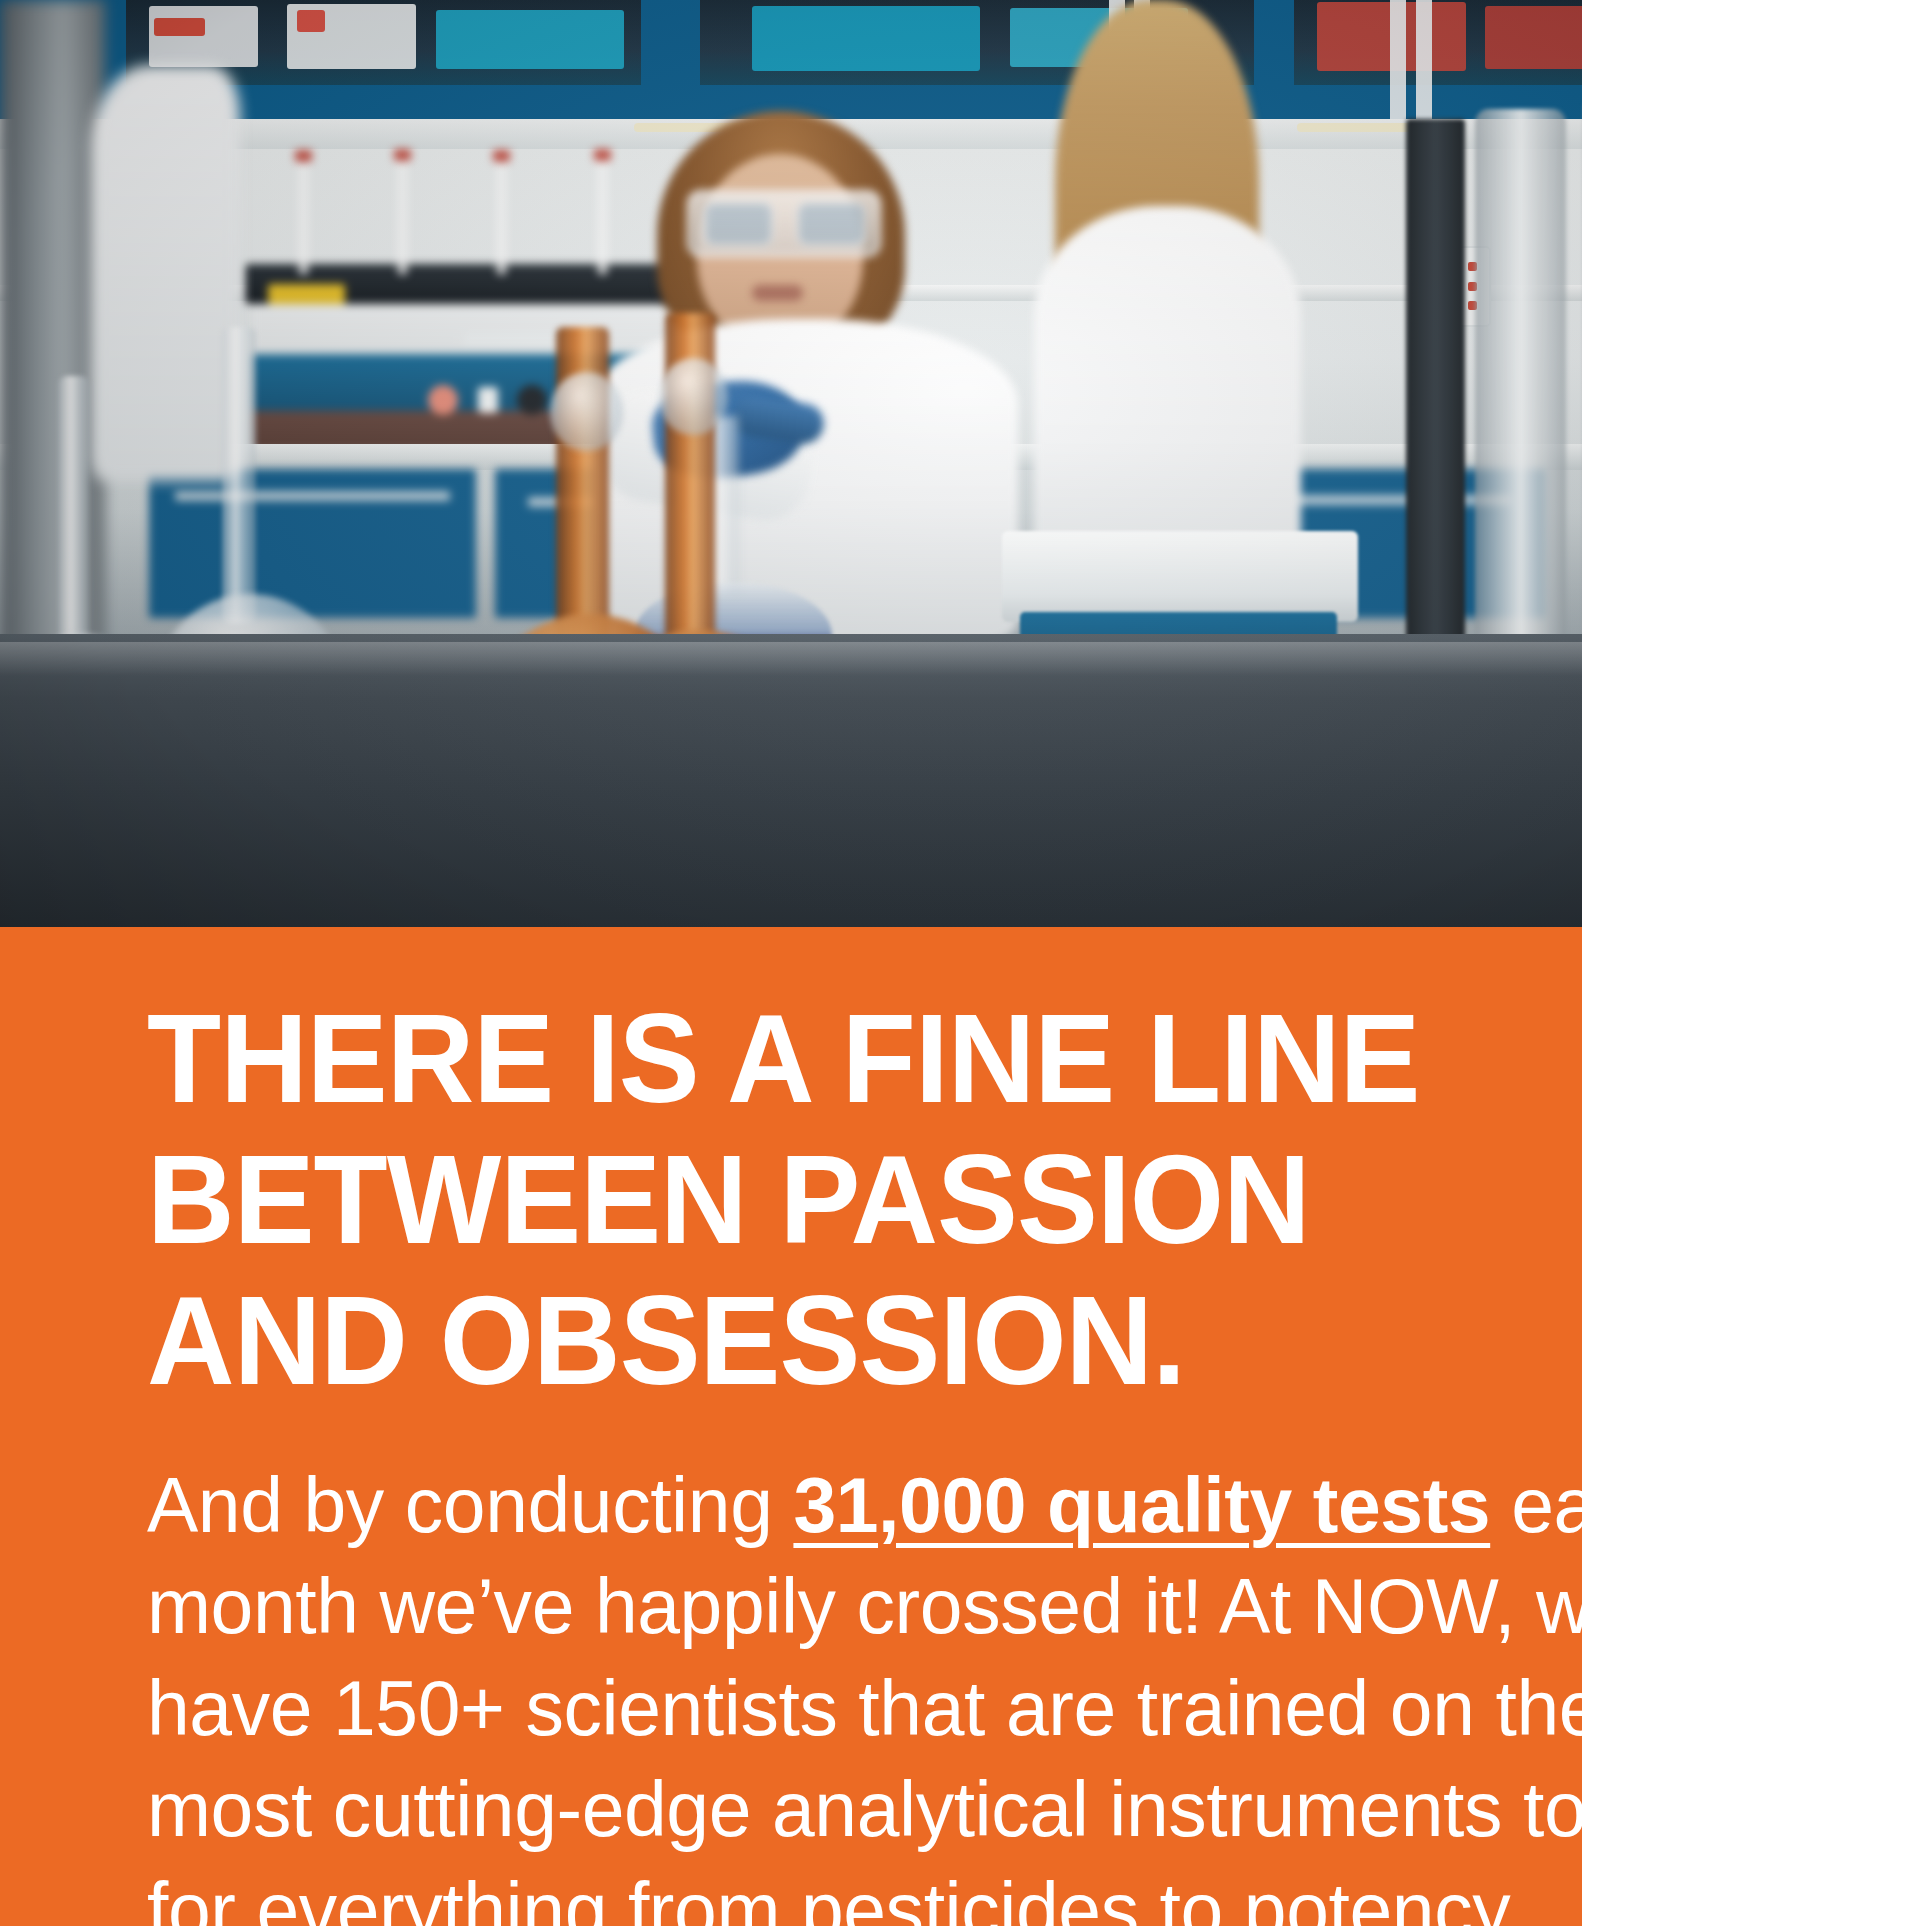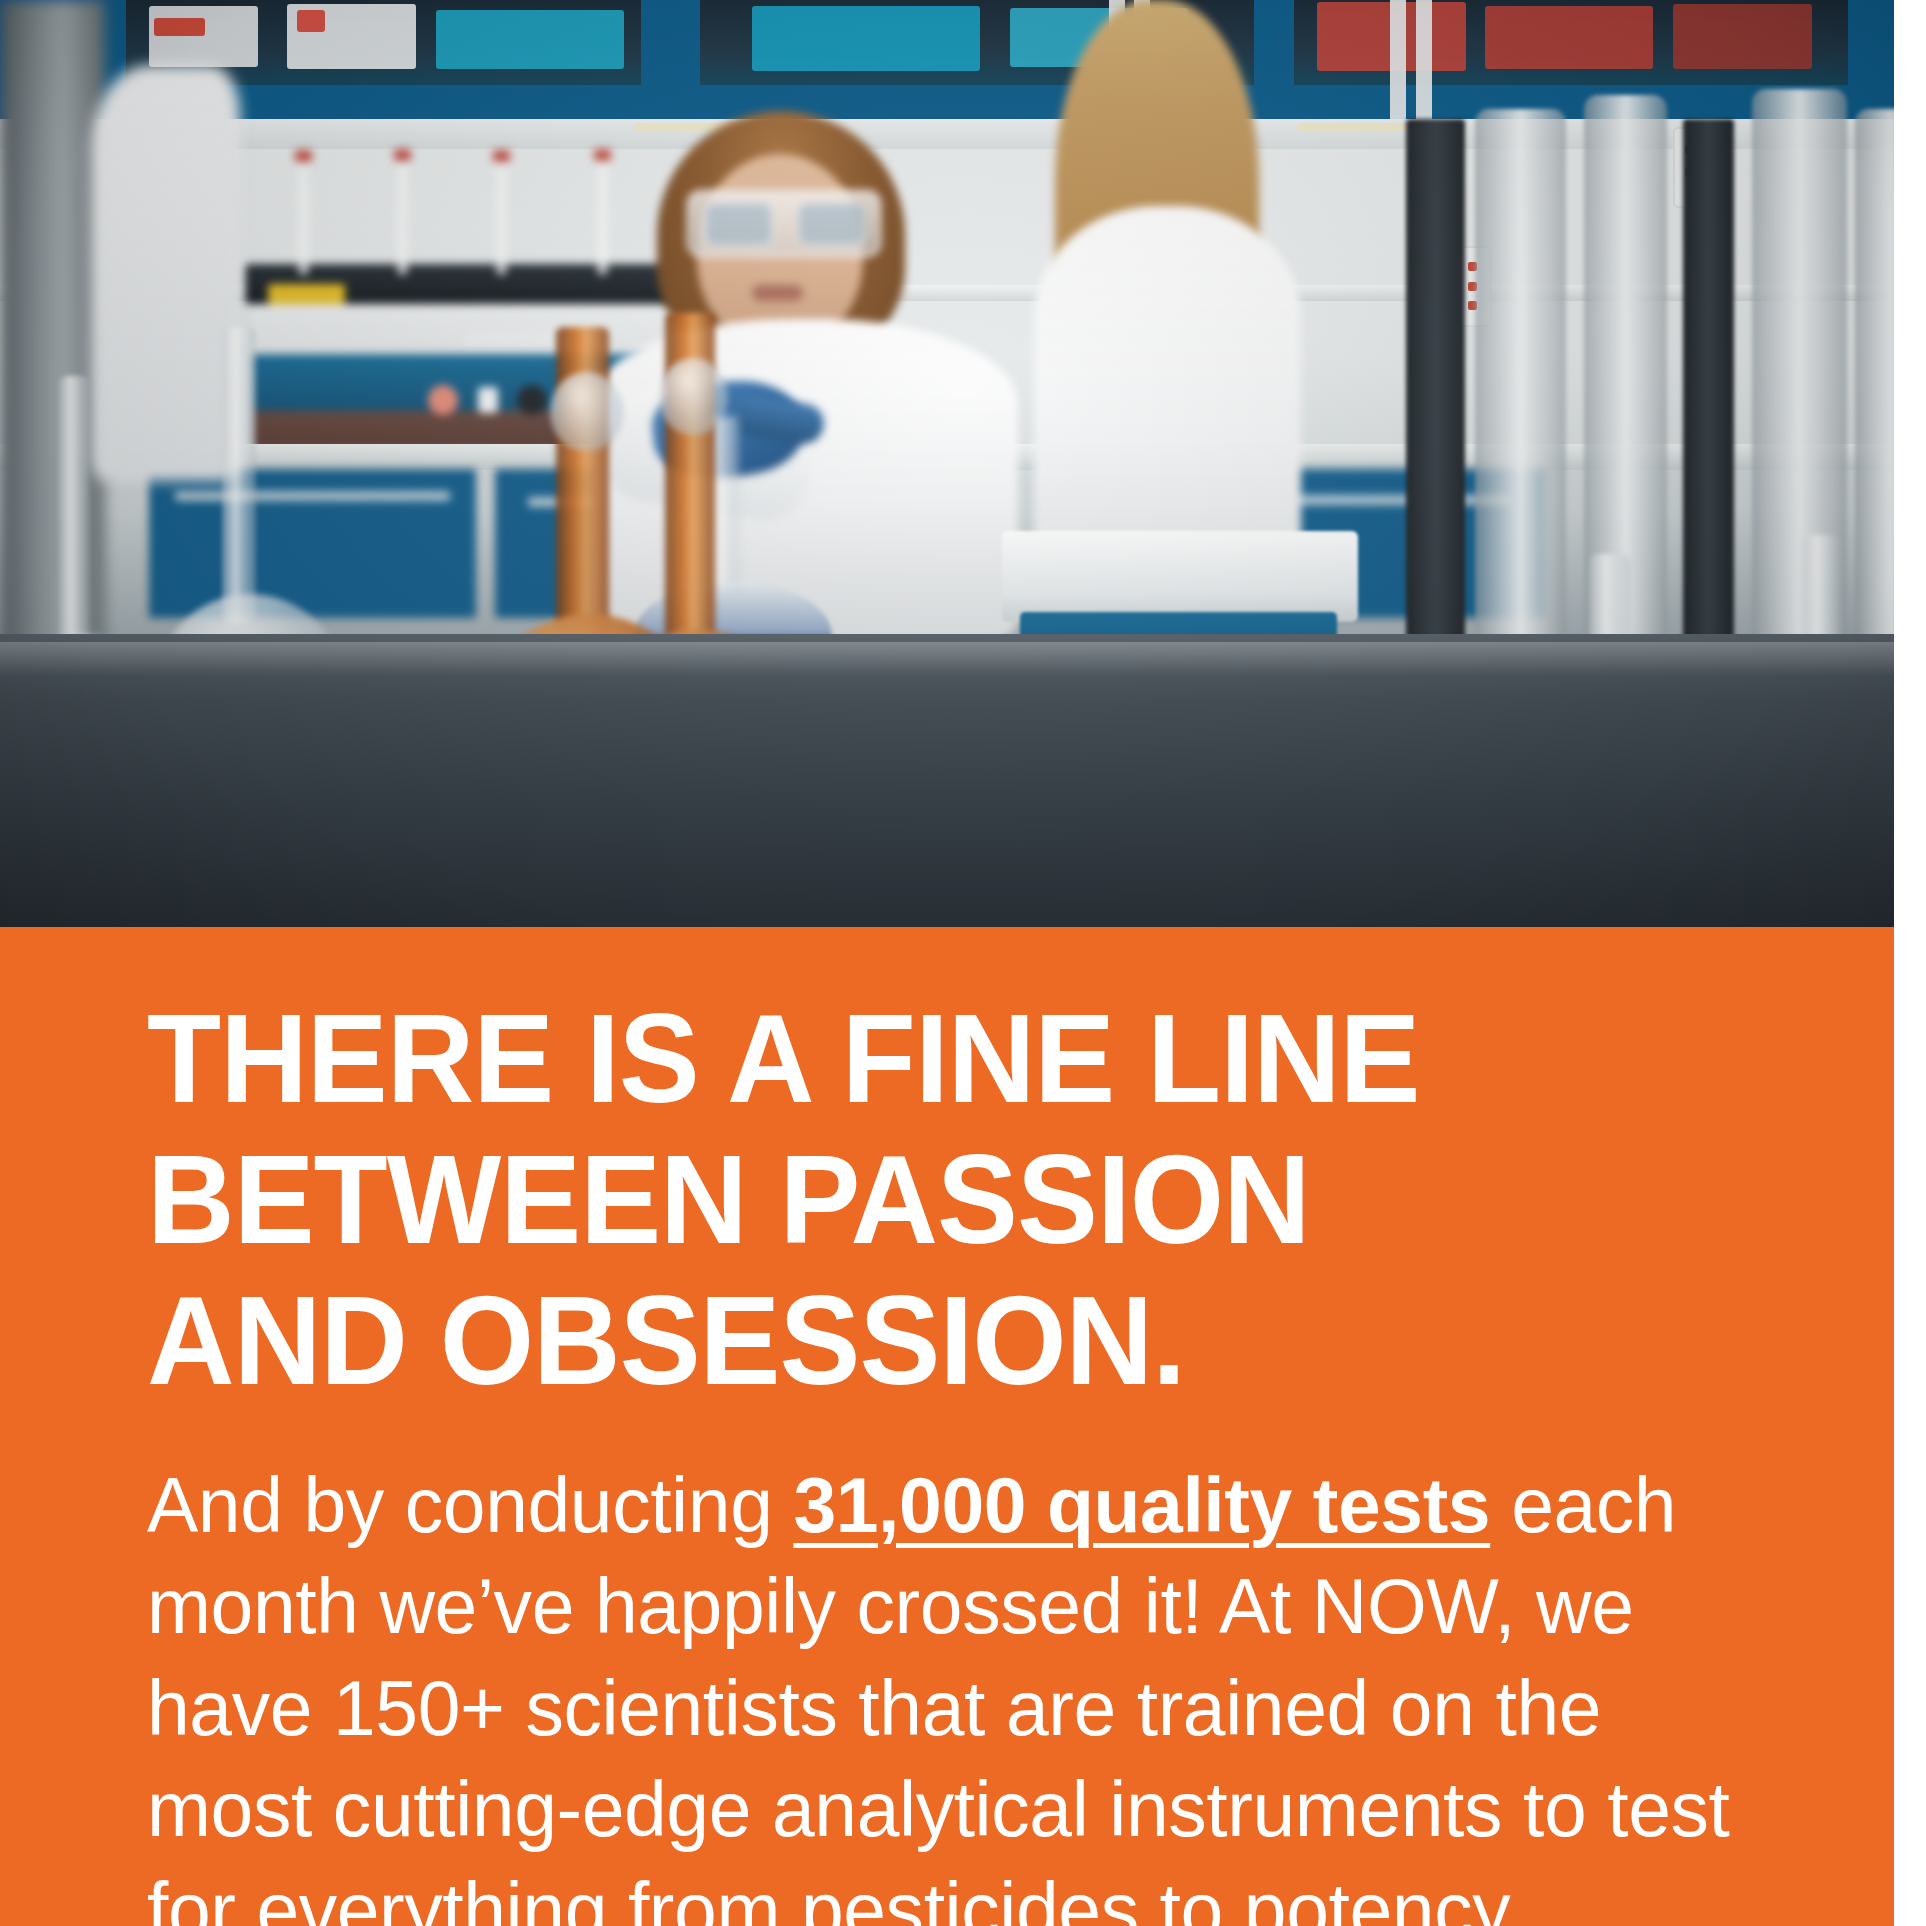--- a/index.html
+++ b/index.html
@@ -1,20 +1,20 @@
 <!DOCTYPE html>
 <html><head>
 <meta charset="utf-8">
 <style>
   html,body{margin:0;padding:0;background:#fff;}
   body{font-family:"Liberation Sans", sans-serif;}
 
   .poster{
     position:relative;
-    width:1894px;height:1927px;
+    width:1582px;height:1927px;
     overflow:hidden;
     background:#fdba74;
   }
 
   
   .photo{
     position:absolute;left:0;top:0;width:1927px;height:927px;
     overflow:hidden;
     background:#7d8b93;
   }

